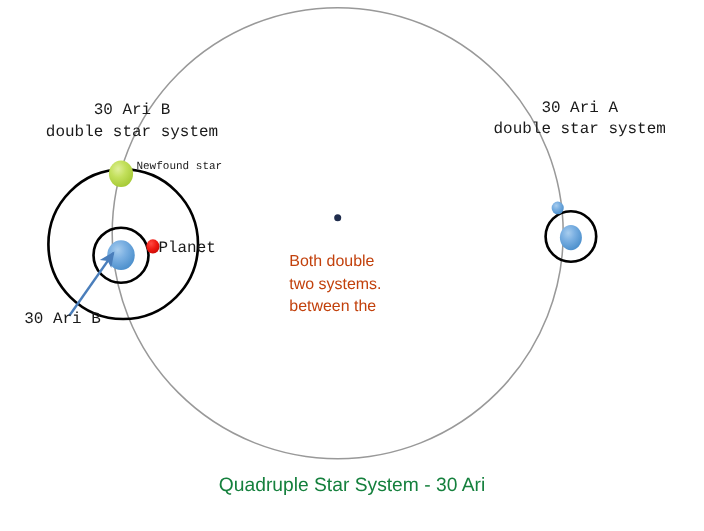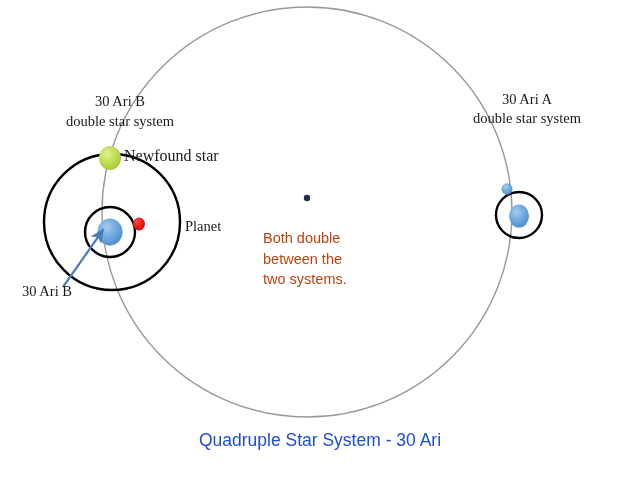--- a/index.html
+++ b/index.html
@@ -21,57 +21,57 @@
   #scene {
     position: absolute;
     left: 0;
     top: 0;
     width: 640px;
     height: 483px;
   }
   .lbl {
     position: absolute;
     color: #1a1a1a;
-    font-family: Liberation Serif, serif;
+    font-family: Liberation Mono, monospace;
     white-space: pre;
     line-height: 1.0;
   }
   .lbl-center {
     text-align: center;
     transform: translateX(-50%);
   }
   
   #label-b-line1 { left: 120px; top: 94px; font-size: 14.5px; }
   #label-b-line2 { left: 120px; top: 114px; font-size: 14.5px; }
   #label-a-line1 { left: 527px; top: 92px; font-size: 14.5px; }
   #label-a-line2 { left: 527px; top: 111px; font-size: 14.5px; }
   
-  #label-newfound { left: 124px; top: 148px; font-size: 16px; }
-  #label-planet   { left: 144px; top: 219px; font-size: 14.5px; padding-left: 41px; }
+  #label-newfound { left: 124px; top: 148px; font-size: 10px; }
+  #label-planet   { left: 144px; top: 219px; font-size: 14.5px; }
   #label-ariB-arrow { left: 22px;  top: 284px; font-size: 14.5px; }
   
   #center-note {
     position: absolute;
     left: 263px;
     top: 228px;
     width: 110px;
     font-size: 14.5px;
     line-height: 1.42;
     color: #c2410c;
     text-align: left;
   }
   #center-note div { white-space: pre; }
   
   #diagram-title {
     position: absolute;
     left: 320px;
     top: 430px;
     transform: translateX(-50%);
     font-size: 17.5px;
-    color: #1d4ed8;
+    color: #15803d;
     white-space: pre;
   }
 </style>
 </head>
 <body>
 
 <div id="stage">
 
   <svg id="scene" viewBox="0 0 640 483" xmlns="http://www.w3.org/2000/svg">
     <defs>
@@ -122,19 +122,19 @@
   <div class="lbl lbl-center" id="label-a-line2">double star system</div>
 
   <div class="lbl" id="label-newfound">Newfound star</div>
 
   <div class="lbl" id="label-planet">Planet</div>
 
   <div class="lbl" id="label-ariB-arrow">30 Ari B</div>
 
   <div id="center-note">
     <div>Both double</div>
+    <div>two systems.</div>
     <div>between the</div>
-    <div>two systems.</div>
   </div>
 
   <div id="diagram-title">Quadruple Star System - 30 Ari</div>
 
 </div>
 
 </body></html>

